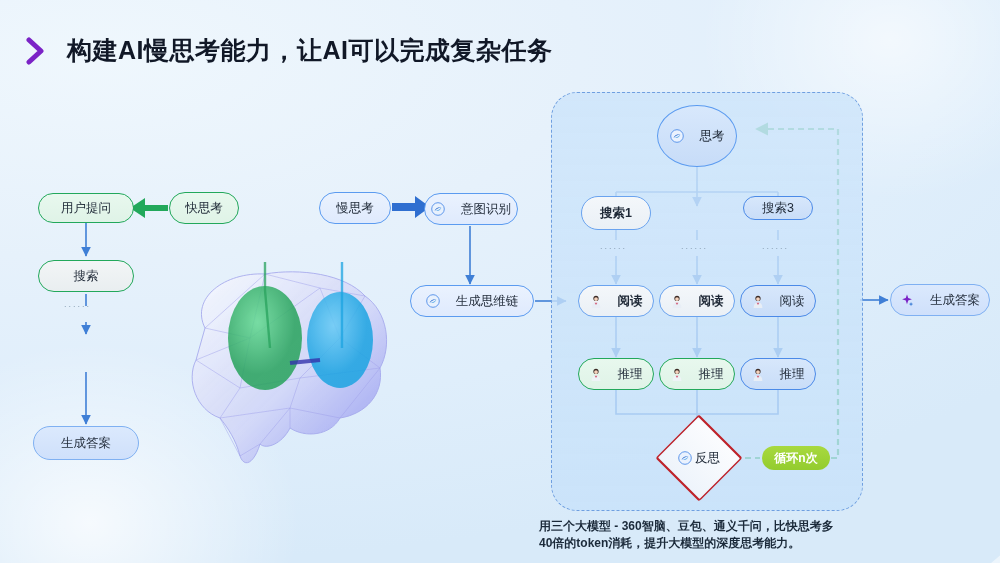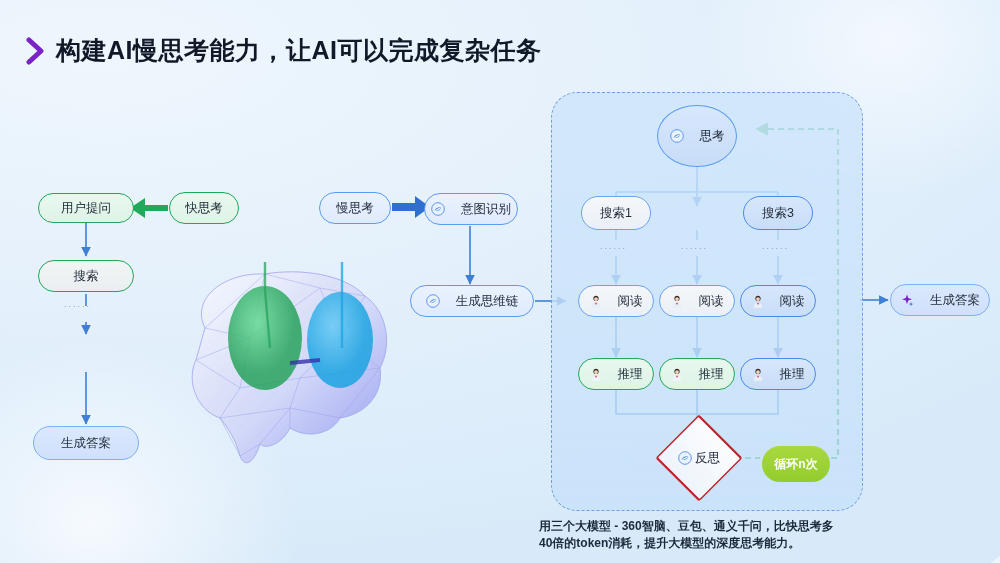--- a/index.html
+++ b/index.html
@@ -25,37 +25,37 @@
     transform-origin:bottom right;
   }
   .glowbl{position:absolute;left:-120px;bottom:-140px;width:420px;height:360px;
     background:radial-gradient(50% 50% at 50% 50%,rgba(255,255,255,.75),rgba(255,255,255,0));
     pointer-events:none;}
   .glowtr{position:absolute;right:-80px;top:-120px;width:380px;height:320px;
     background:radial-gradient(50% 50% at 50% 50%,rgba(255,255,255,.6),rgba(255,255,255,0));
     pointer-events:none;}
 
   
-  #title-bar{position:absolute;left:26px;top:34px;display:flex;align-items:center;gap:10px;}
+  #title-bar{position:absolute;left:26px;top:34px;display:flex;align-items:center;gap:21px;}
   .chev{width:20px;height:28px;display:block;}
   #title-text{
     font-size:25px;font-weight:bold;color:#111827;letter-spacing:.5px;white-space:nowrap;
   }
 
   
   .node{
     position:absolute;box-sizing:border-box;
     display:flex;align-items:center;justify-content:center;gap:16px;
     border-radius:999px;font-size:12.5px;color:#1f2937;white-space:nowrap;
   }
   .n-green{border:1.6px solid #22a85b;background:linear-gradient(180deg,#e8f8ee,#dff3e7);}
   .n-greengray{border:1.6px solid #22a85b;background:linear-gradient(180deg,#f2f5f6,#e9eef0);}
   .n-blue{border:1.5px solid #5b9bf0;background:linear-gradient(180deg,#eaf2fe,#dfeafd);}
   .n-blue-strong{border:1.6px solid #4b8ae8;background:linear-gradient(180deg,#d7e7fb,#c9ddf8);}
-  .n-bluelite{border:1.5px solid #6aa3ef;background:linear-gradient(180deg,#f4f7fa,#eaf0f6);}
+  .n-bluelite{border:1.5px solid #6aa3ef;background:linear-gradient(180deg,#f4f7fa,#eaf0f6);font-weight:bold;}
   .n-answer{border:1.6px solid #7fb0f2;background:linear-gradient(180deg,#dbe9fd,#cfe0fb);}
 
   .node .lbl{line-height:1;}
 
   
   .logo{width:14px;height:14px;flex:0 0 auto;display:block;}
   .avatar{width:12px;height:13px;flex:0 0 auto;display:block;}
 
   
   .dots{position:absolute;font-size:9px;letter-spacing:2px;color:#8aa0b5;line-height:1;}
@@ -77,21 +77,21 @@
     border:2px solid #c0232a;
     transform:rotate(45deg) scale(.70,1.10);
     border-radius:3px;
   }
   #reflect-node .dlabel{
     position:absolute;inset:0;display:flex;align-items:center;justify-content:center;gap:3px;
     font-size:12.5px;color:#1f2937;
   }
 
   #loop-pill{
-    position:absolute;left:762px;top:446px;width:68px;height:36px;
+    position:absolute;left:762px;top:446px;width:68px;height:24px;
     display:flex;align-items:center;justify-content:center;
     border-radius:999px;background:linear-gradient(180deg,#a8d93f,#93cc2e);
     color:#fff;font-size:12px;font-weight:bold;
   }
 
   
   #caption{
     position:absolute;left:539px;top:518px;width:430px;
     font-size:12px;line-height:1.45;color:#1b2a3a;font-weight:bold;
   }
@@ -270,21 +270,21 @@
       <circle cx="8" cy="8" r="7.2" fill="#eaf2fe" stroke="#4b8ae8" stroke-width="1"></circle>
       <path d="M4 10.3 C5 7.2 8.2 5.6 11.6 6.2 C9 6.2 6.6 7.8 4 10.3 Z" fill="#2f6fd0"></path>
       <path d="M12 6.2 C11 9.3 7.8 10.9 4.4 10.3 C7 10.3 9.4 8.7 12 6.2 Z" fill="#5aa9e6"></path>
     </svg>
     <span class="lbl">思考</span>
   </div>
 
   <div class="node n-bluelite" style="left:581px;top:196px;width:70px;height:34px;">
     <span class="lbl">搜索1</span>
   </div>
-  <div class="node n-blue-strong" style="left:743px;top:196px;width:70px;height:34px;">
+  <div class="node n-blue-strong" style="left:743px;top:196px;width:70px;height:24px;">
     <span class="lbl">搜索3</span>
   </div>
 
   <div class="dots" style="left:600px;top:242px;">......</div>
   <div class="dots" style="left:681px;top:242px;">......</div>
   <div class="dots" style="left:762px;top:242px;">......</div>
 
   <div class="node n-bluelite" style="left:578px;top:285px;width:76px;height:32px;">
     <svg class="avatar" viewBox="0 0 12 13">
       <circle cx="6" cy="3.4" r="2.6" fill="#3b2a24"></circle>

